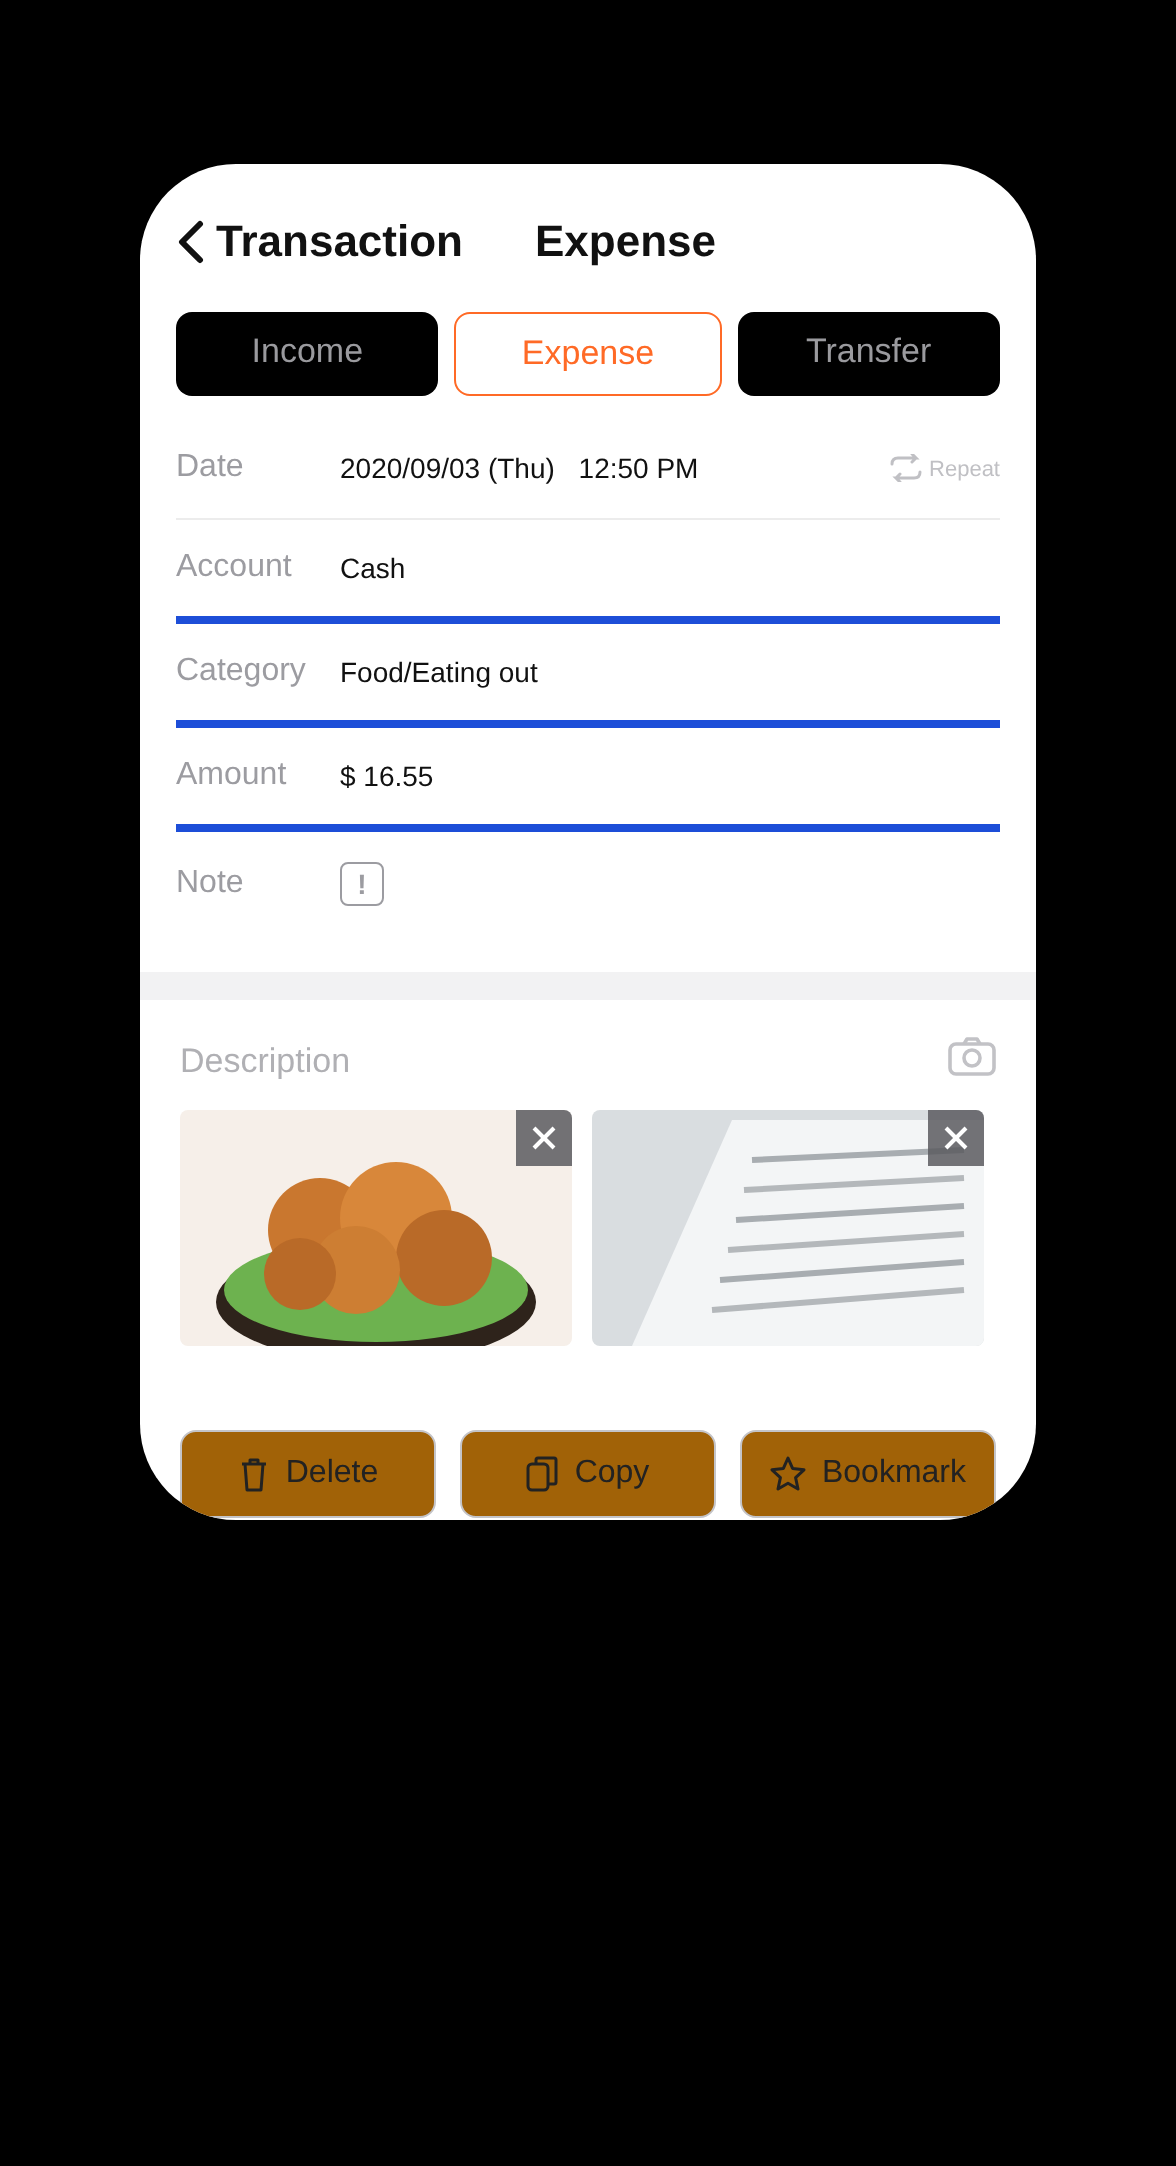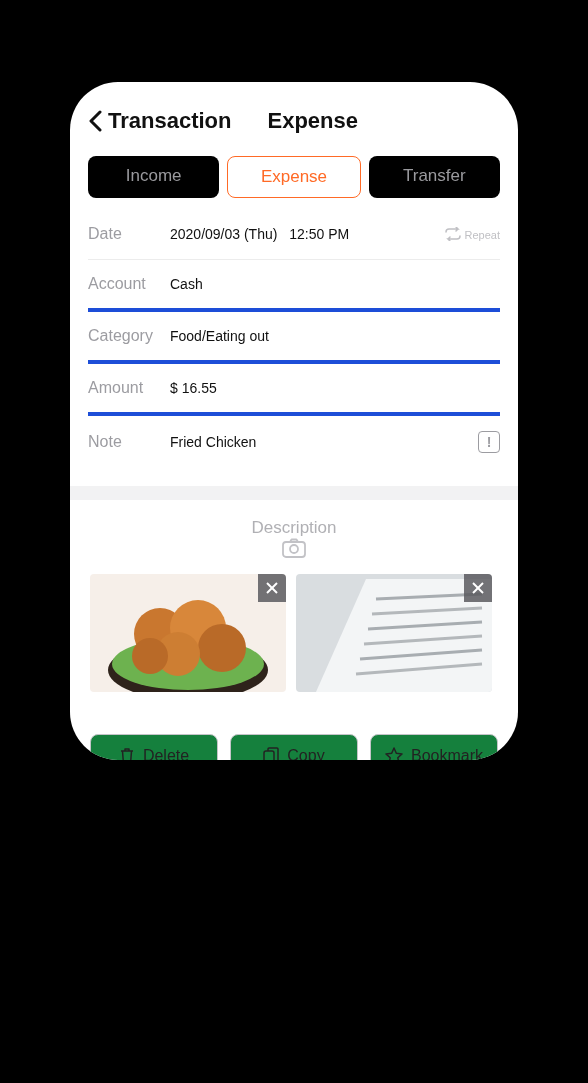--- a/index.html
+++ b/index.html
@@ -109,21 +109,20 @@
     height: 14px;
     background: #f2f2f3;
     margin-top: 18px;
   }
 
   .desc-header {
     display: flex;
     align-items: center;
     justify-content: space-between;
     padding: 18px 20px 12px 20px;
-    flex-direction: column;
   }
   .desc-label {
     font-size: 17px;
     color: #b0b0b4;
   }
   .camera-icon {
     color: #c2c2c6;
   }
 
   .thumbs {
@@ -152,21 +151,21 @@
   .actions {
     display: flex;
     gap: 12px;
     padding: 0 20px;
     margin-top: 42px;
   }
   .action-btn {
     flex: 1;
     border: 1px solid #c4c4c8;
     border-radius: 8px;
-    background: #15803d;
+    background: #a16207;
     padding: 12px 6px;
     font-size: 16px;
     color: #222;
     display: flex;
     align-items: center;
     justify-content: center;
     gap: 8px;
     cursor: pointer;
   }
   .action-btn svg { flex-shrink: 0; }
@@ -219,21 +218,20 @@
       <div class="field-value">Food/Eating out</div>
     </div>
 
     <div class="field-row">
       <div class="field-label">Amount</div>
       <div class="field-value">$ 16.55</div>
     </div>
 
     <div class="field-row" style="border-bottom:none;">
       <div class="field-label">Note</div>
-      <div class="field-value">Fried Chicken</div>
       <div class="note-icon">!</div>
     </div>
 
   </div>
 
   <div class="gap-bar"></div>
 
   <div class="desc-header">
     <span class="desc-label">Description</span>
     <span class="camera-icon">

